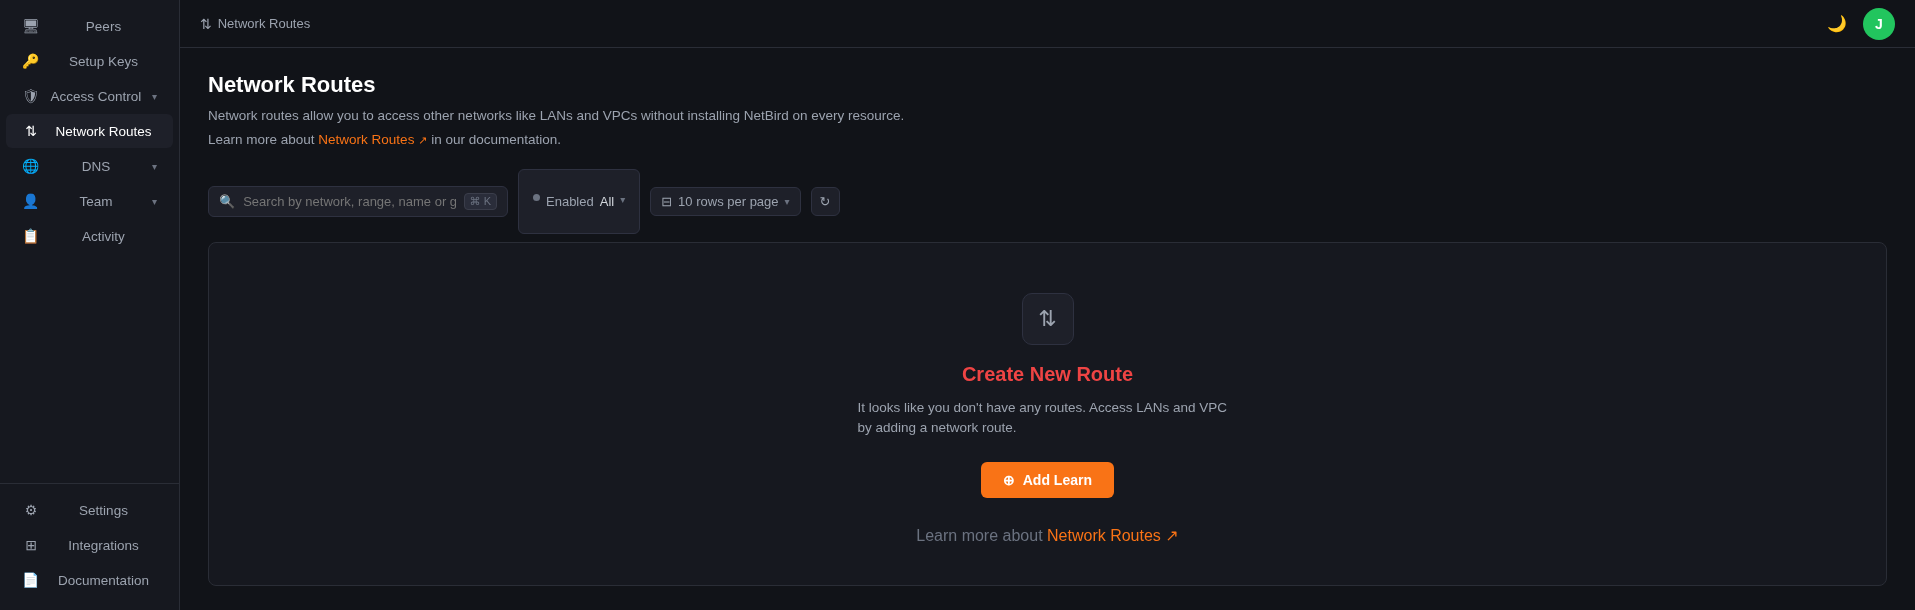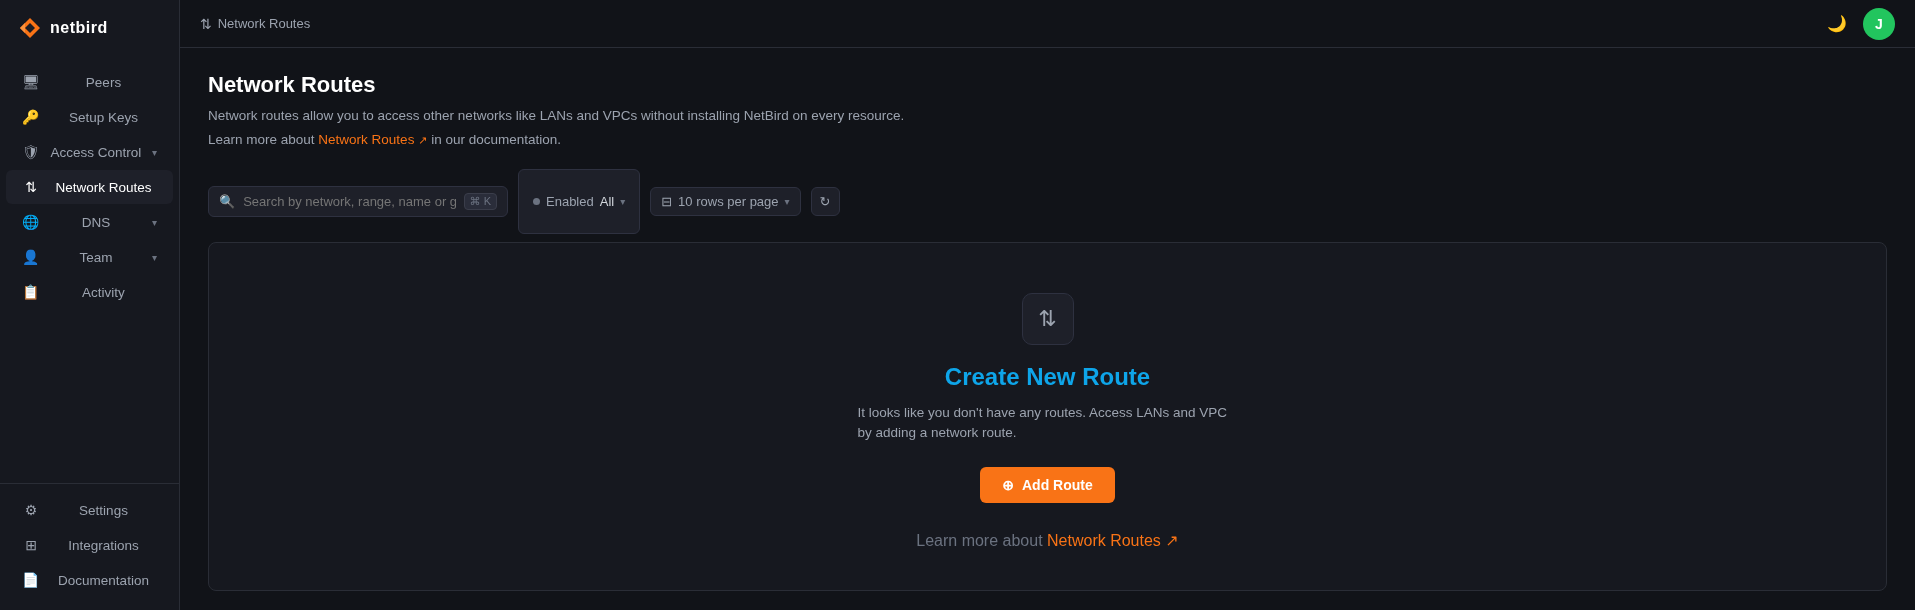--- a/index.html
+++ b/index.html
@@ -193,21 +193,20 @@
     }
     .filter-btn {
       background: #1e2029;
       border: 1px solid #2e3140;
       border-radius: 6px;
       color: #9ca3af;
       padding: 24px 14px;
       cursor: pointer;
       font-size: 13px;
       display: flex;
-      align-items: center;
       gap: 6px;
     }
     .filter-dot {
       width: 7px;
       height: 7px;
       border-radius: 50%;
       background: #6b7280;
       display: inline-block;
     }
     .rows-select {
@@ -256,23 +255,23 @@
       border: 1px solid #2e3140;
       border-radius: 10px;
       display: flex;
       align-items: center;
       justify-content: center;
       font-size: 22px;
       margin-bottom: 18px;
       color: #9ca3af;
     }
     .empty-title {
-      font-size: 24px;
+      font-size: 20px;
       font-weight: 700;
-      color: #0ea5e9;
+      color: #ef4444;
       margin-bottom: 12px;
     }
     .empty-desc {
       font-size: 13.5px;
       color: #9ca3af;
       text-align: left;
       line-height: 1.5;
       margin-bottom: 24px;
       max-width: 380px;
     }
@@ -298,28 +297,20 @@
     .empty-footer-link {
       color: #f97316;
       cursor: pointer;
       text-decoration: none;
     }
   </style>
 </head>
 <body>
 
 <aside class="sidebar">
-  <div class="sidebar-logo">
-    <svg class="logo-icon" viewBox="0 0 28 28" fill="none" xmlns="http://www.w3.org/2000/svg">
-      <polygon points="4,14 14,4 24,14 14,24" fill="#f97316"></polygon>
-      <polygon points="9,14 14,9 19,14 14,19" fill="#1a1c24"></polygon>
-      <polygon points="4,14 9,9 9,19" fill="#fb923c"></polygon>
-    </svg>
-    <span class="logo-text">netbird</span>
-  </div>
 
   <nav class="sidebar-nav">
 
     <div class="nav-item">
       <span class="nav-icon">🖥</span>
       <span class="nav-label">Peers</span>
     </div>
 
     <div class="nav-item">
       <span class="nav-icon">🔑</span>
@@ -425,21 +416,21 @@
 
     <div class="table-area">
       <div class="empty-state">
         <div class="empty-icon-wrap">
           <span>⇅</span>
         </div>
         <h2 class="empty-title">Create New Route</h2>
         <p class="empty-desc">It looks like you don't have any routes. Access LANs and VPC by adding a network route.</p>
         <button class="add-route-btn">
           <span>⊕</span>
-          <span>Add Route</span>
+          <span>Add Learn</span>
         </button>
         <p class="empty-footer">
           <span>Learn more about</span>
           <a class="empty-footer-link">
             <span>Network Routes</span>
             <span> ↗</span>
           </a>
         </p>
       </div>
     </div>

